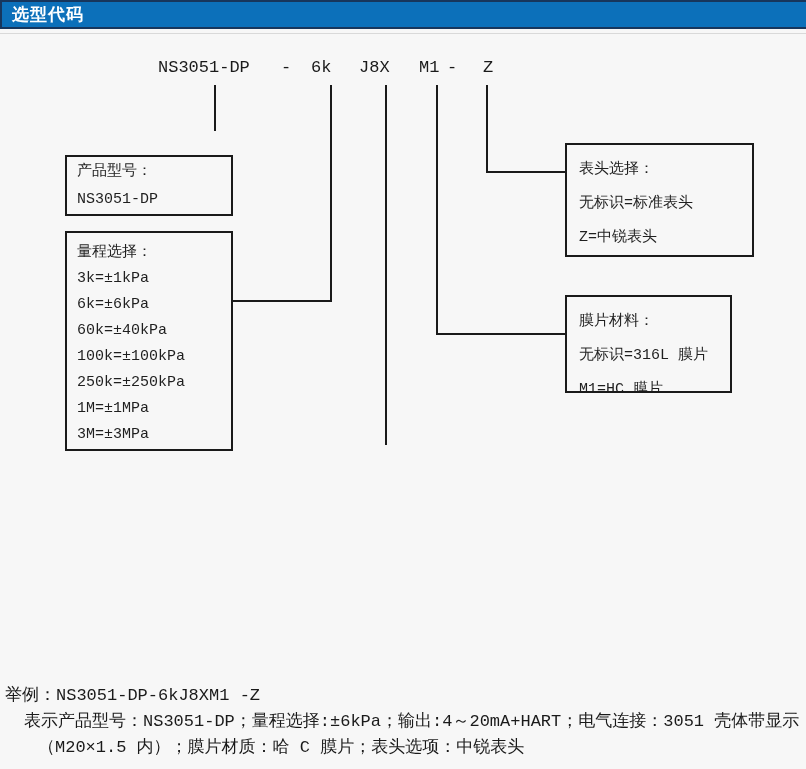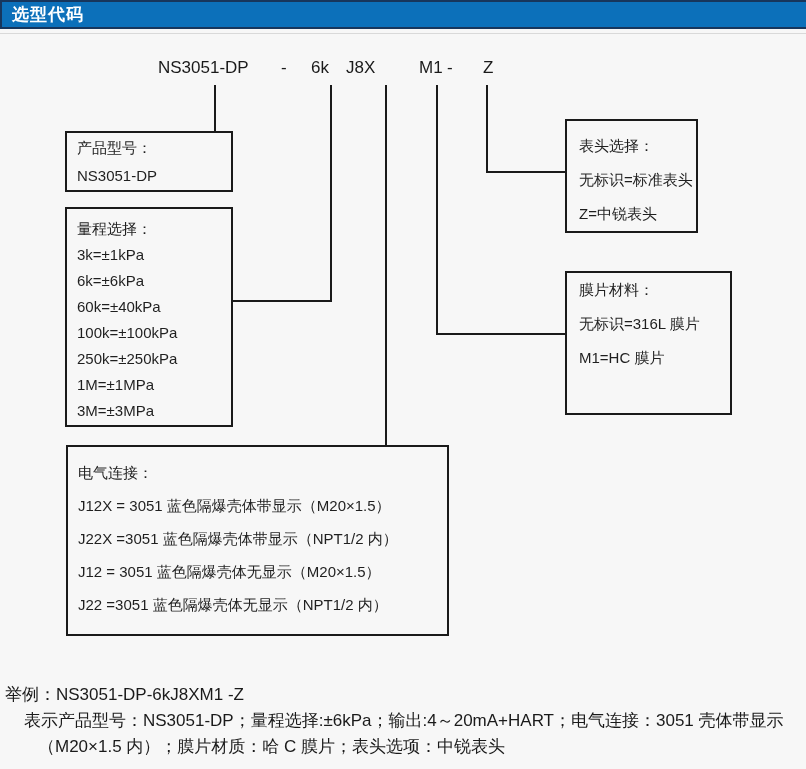--- a/index.html
+++ b/index.html
@@ -10,21 +10,21 @@
     --diagram-line: #1a1a1a;
     --text: #1f1f1f;
     --separator: #d9d9d9;
   }
   html, body { margin: 0; padding: 0; }
   .page {
     position: relative;
     width: 806px;
     height: 769px;
     background: var(--page-background);
-    font-family: Liberation Sans, sans-serif;
+    font-family: Liberation Mono, monospace;
     color: var(--text);
     overflow: hidden;
   }
   
   .header-bar {
     position: absolute; left: 0; top: 0;
     width: 806px; height: 29px;
     background: var(--header-bar);
     border-top: 2px solid var(--header-edge);
     border-bottom: 2px solid var(--header-edge);
@@ -45,51 +45,52 @@
     background: var(--separator);
   }
   
   .code-seg {
     position: absolute; top: 58px;
     font-size: 17px;
     color: var(--diagram-line);
     white-space: pre;
   }
   .cs0 { left: 158px; } .cs1 { left: 281px; } .cs2 { left: 311px; }
-  .cs3 { left: 346px; } .cs4 { left: 419px; } .cs5 { left: 447px; }
+  .cs3 { left: 359px; } .cs4 { left: 419px; } .cs5 { left: 447px; }
   .cs6 { left: 483px; }
   
   .vline { position: absolute; width: 2px; background: var(--diagram-line); }
   .hline { position: absolute; height: 2px; background: var(--diagram-line); }
   .v-model { left: 214px; top: 85px; height: 46px; }
   .v-range { left: 330px; top: 85px; height: 217px; }
   .v-elec  { left: 385px; top: 85px; height: 360px; }
   .v-m1    { left: 436px; top: 85px; height: 250px; }
   .v-z     { left: 486px; top: 85px; height: 88px; }
   .h-range { left: 233px; top: 300px; width: 99px; }
   .h-m1    { left: 436px; top: 333px; width: 131px; }
   .h-z     { left: 486px; top: 171px; width: 81px; }
   
   .box {
     position: absolute;
     border: 2px solid var(--diagram-line);
     box-sizing: border-box;
     font-size: 15px;
     overflow: hidden;
+    margin-top: 24px;
   }
   .box .bl { padding-left: 10px; white-space: pre; }
   .box-product   { left: 65px;  top: 131px; width: 168px; height: 61px;  padding-top: 1px; }
   .box-product .bl { line-height: 28px; }
   .box-range     { left: 65px;  top: 207px; width: 168px; height: 220px; padding-top: 7px; }
   .box-range .bl { line-height: 26px; }
   .box-elec      { left: 66px;  top: 445px; width: 383px; height: 191px; padding-top: 9px; }
   .box-elec .bl  { line-height: 33px; }
-  .box-display   { left: 565px; top: 119px; width: 133px; height: 114px; padding-top: 8px; }
+  .box-display   { left: 565px; top: 119px; width: 189px; height: 114px; padding-top: 8px; }
   .box-display .bl { line-height: 34px; padding-left: 12px; }
-  .box-diaphragm { left: 565px; top: 271px; width: 167px; height: 144px; }
+  .box-diaphragm { left: 565px; top: 271px; width: 167px; height: 98px; padding-top: 8px; }
   .box-diaphragm .bl { line-height: 34px; padding-left: 12px; }
   
   .example-line {
     position: absolute;
     font-size: 17px;
     color: var(--diagram-line);
     white-space: pre;
   }
   .ex1 { left: 5px;  top: 683px; }
   .ex2 { left: 24px; top: 709px; text-align: right; }
@@ -133,27 +134,20 @@
     <div class="bl">量程选择：</div>
     <div class="bl">3k=±1kPa</div>
     <div class="bl">6k=±6kPa</div>
     <div class="bl">60k=±40kPa</div>
     <div class="bl">100k=±100kPa</div>
     <div class="bl">250k=±250kPa</div>
     <div class="bl">1M=±1MPa</div>
     <div class="bl">3M=±3MPa</div>
   </div>
 
-  <div class="box box-elec">
-    <div class="bl">电气连接：</div>
-    <div class="bl">J12X = 3051 蓝色隔爆壳体带显示（M20×1.5）</div>
-    <div class="bl">J22X =3051 蓝色隔爆壳体带显示（NPT1/2 内）</div>
-    <div class="bl">J12 = 3051 蓝色隔爆壳体无显示（M20×1.5）</div>
-    <div class="bl">J22 =3051 蓝色隔爆壳体无显示（NPT1/2 内）</div>
-  </div>
 
   <div class="box box-display">
     <div class="bl">表头选择：</div>
     <div class="bl">无标识=标准表头</div>
     <div class="bl">Z=中锐表头</div>
   </div>
 
   <div class="box box-diaphragm">
     <div class="bl">膜片材料：</div>
     <div class="bl">无标识=316L 膜片</div>

